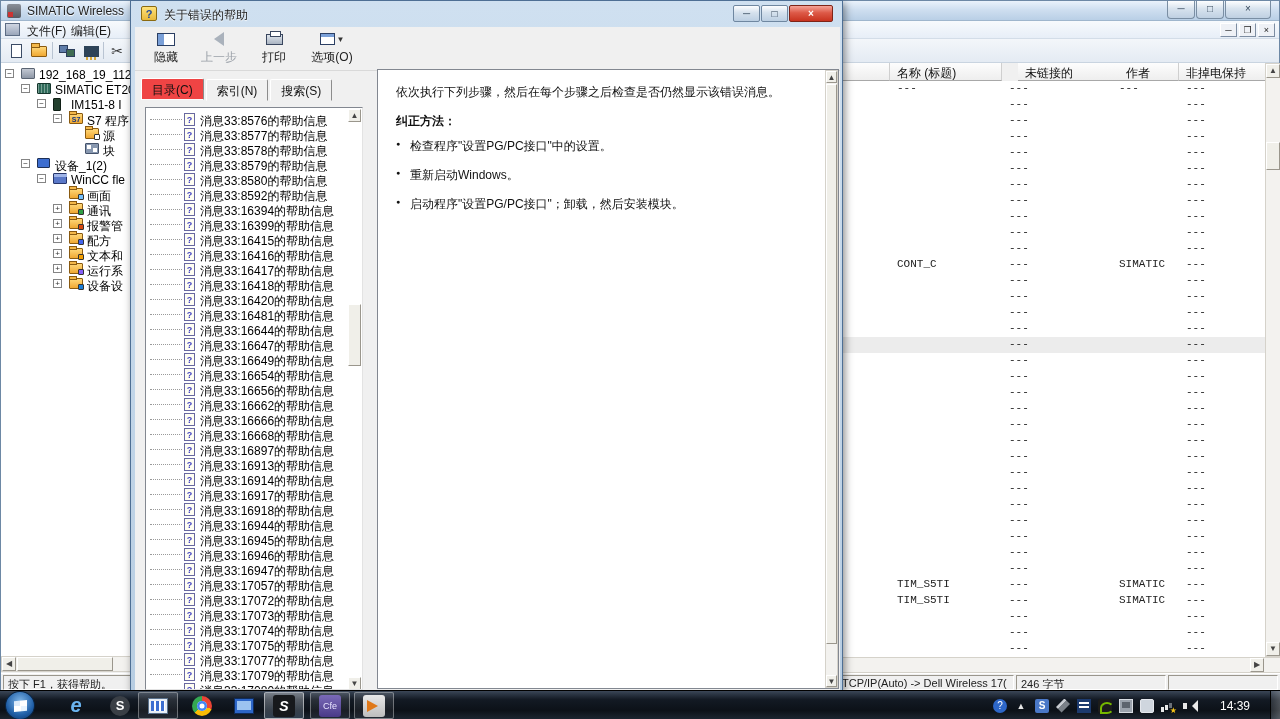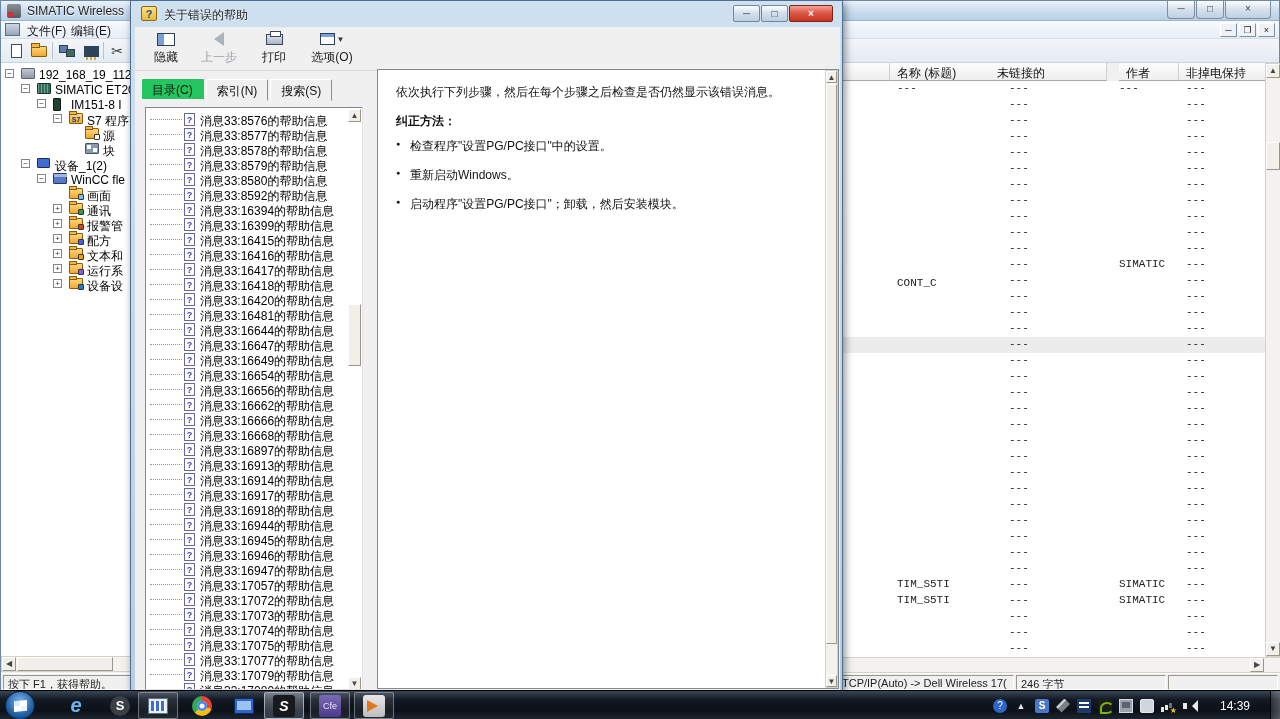--- a/index.html
+++ b/index.html
@@ -116,21 +116,21 @@
   .ic-back { width:0; height:0; border:7px solid transparent; border-right:10px solid #aab2bc; border-left:none; }
   .ic-print { width:17px; height:11px; background:linear-gradient(#dfe5ec,#aab4c2); border:1px solid #39465e; position:relative; }
   .ic-print::before { content:""; position:absolute; left:3px; top:-4px; width:9px; height:4px; background:#fff; border:1px solid #39465e; }
   .ic-opts { width:15px; height:12px; border:1px solid #2b3f63; background:#fff; position:relative; }
   .ic-opts::before { content:""; position:absolute; left:0; top:0; right:0; height:3px; background:#7aa0d8; }
   .caret { font-size:8px; color:#333; margin-left:2px; }
 
   .help-tabs { position:absolute; left:6px; top:52px; height:23px; display:flex; }
   .tab { height:22px; padding:3px 10px 0 10px; background:#f0f0f0; border:1px solid; border-color:#fff #8c8c8c #f0f0f0 #fff;
     border-radius:2px 2px 0 0; margin-right:2px; color:#111; white-space:nowrap; }
-  .tab.active { background:#22c55e; border-bottom-color:#fbfbfb; position:relative; top:-1px; }
+  .tab.active { background:#ef4444; border-bottom-color:#fbfbfb; position:relative; top:-1px; }
 
   #topic-list { position:absolute; left:10px; top:80px; width:218px; height:583px; background:#fff;
     border:1px solid; border-color:#828790 #e3e3e3 #e3e3e3 #828790; overflow:hidden; }
   .topic-row { position:absolute; left:0; height:15px; width:260px; }
   .topic-conn { position:absolute; left:4px; top:7px; width:32px; border-top:1px dotted #9a9a9a; }
   .topic-ico { position:absolute; left:38px; top:1px; width:11px; height:13px; background:#fffef2;
     border:1px solid #6868a0; color:#4040c0; font-size:9px; font-weight:bold; line-height:12px; text-align:center; }
   .topic-lbl { position:absolute; left:54px; top:1px; font-size:12px; color:#000; white-space:nowrap; }
   #topic-vscroll { position:absolute; right:0; top:0; width:16px; height:583px; }
 
@@ -360,21 +360,21 @@
 
     <div id="tree-hscroll" class="sb-track">
       <div class="sb-btn" style="left:0;top:0;width:14px;height:14px;">◀</div>
       <div class="sb-thumb" style="left:15px;top:0;width:96px;height:14px;"></div>
     </div>
 
     <div id="right-pane">
       <div class="tbl-header">
         <div class="th-cell" style="left:0;width:50px"></div>
         <div class="th-cell" style="left:50px;width:112px">名称 (标题)</div>
-        <div class="th-cell" style="left:150px;width:117px">未链接的</div>
+        <div class="th-cell" style="left:178px;width:117px">未链接的</div>
         <div class="th-cell" style="left:279px;width:60px">作者</div>
         <div class="th-cell" style="left:339px;width:87px">非掉电保持</div>
       </div>
       <div id="block-rows">
           <div class="tbl-row" style="top: 18px;">
             <span class="td" style="left: 57px;">---</span>
             <span class="td" style="left: 169px;">---</span>
             <span class="td" style="left: 279px;">---</span>
             <span class="td" style="left: 346px;">---</span>
           </div>
@@ -412,21 +412,21 @@
           </div>
           <div class="tbl-row" style="top: 162px;">
             <span class="td" style="left: 169px;">---</span>
             <span class="td" style="left: 346px;">---</span>
           </div>
           <div class="tbl-row" style="top: 178px;">
             <span class="td" style="left: 169px;">---</span>
             <span class="td" style="left: 346px;">---</span>
           </div>
           <div class="tbl-row" style="top: 194px;">
-            <span class="td" style="left: 57px; margin-top: 19px;">CONT_C</span>
+            <span class="td" style="left: 57px;">CONT_C</span>
             <span class="td" style="left: 169px;">---</span>
             <span class="td" style="left: 279px;">SIMATIC</span>
             <span class="td" style="left: 346px;">---</span>
           </div>
           <div class="tbl-row" style="top: 210px;">
             <span class="td" style="left: 169px;">---</span>
             <span class="td" style="left: 346px;">---</span>
           </div>
           <div class="tbl-row" style="top: 226px;">
             <span class="td" style="left: 169px;">---</span>

